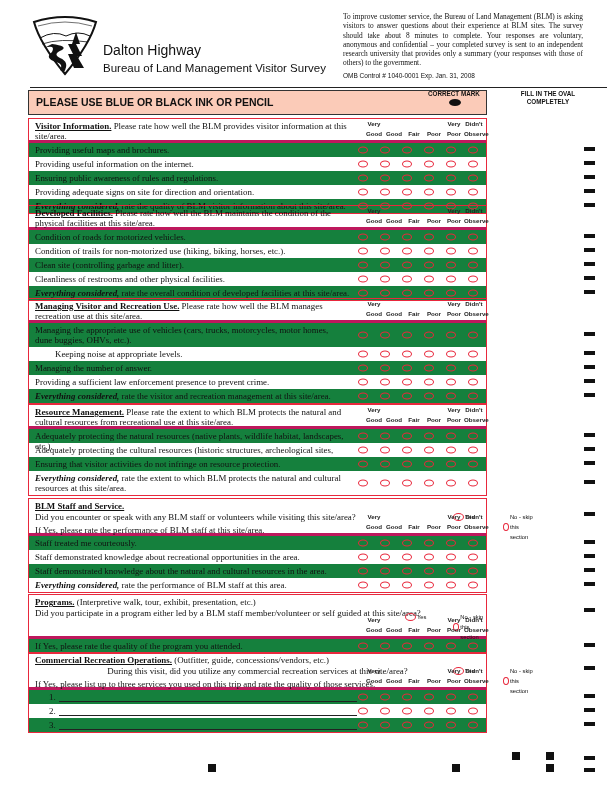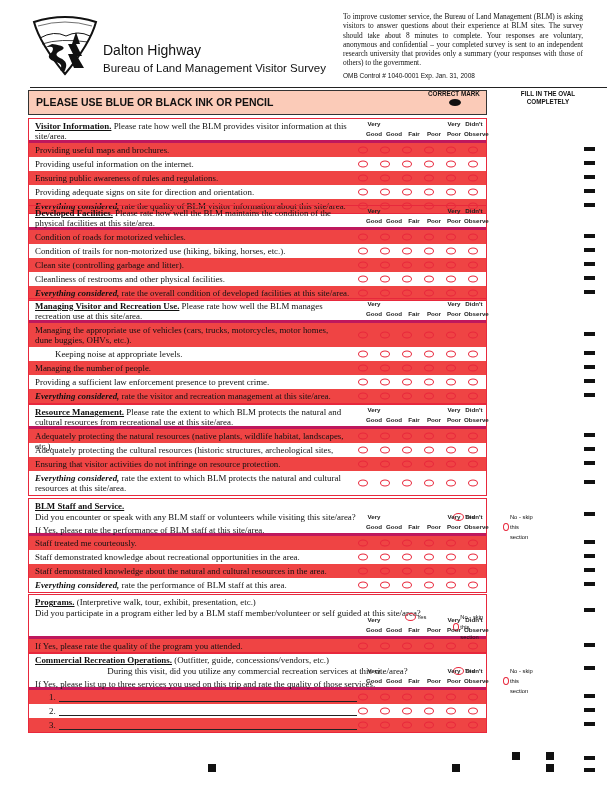--- a/index.html
+++ b/index.html
@@ -12,21 +12,21 @@
   .omb{left:343px;top:72px;font-family:"Liberation Sans",sans-serif;font-size:6.5px;}
   .hrule{left:30px;top:87px;width:577px;height:1px;background:#222;}
   .inkbar-text{left:36px;top:96px;font-family:"Liberation Sans",sans-serif;font-weight:bold;font-size:10.5px;}
   .cm{left:428px;top:90px;font-family:"Liberation Sans",sans-serif;font-weight:bold;font-size:6.3px;}
   .cm-oval{left:449px;top:99px;width:12px;height:7px;border-radius:50%;background:#111;}
   .fill{left:514px;top:90px;font-family:"Liberation Sans",sans-serif;font-weight:bold;font-size:6.3px;text-align:center;width:68px;line-height:8px;}
   .section{position:absolute;left:28px;width:459px;border:1px solid #e8283c;box-sizing:border-box;}
   .sec-head{position:relative;border-bottom:3px solid #be185d;font-size:8.9px;line-height:10px;padding:2px 6px;box-sizing:border-box;}
   .sec-head .u{font-weight:bold;text-decoration:underline;}
   .row{position:relative;font-size:8.9px;line-height:10px;padding:2px 6px;box-sizing:border-box;height:14px;}
-  .row.pink{background:#ef4444;}
+  .row.pink{background:#15803d;}
   .row.tall{height:24px;}
   .ovals{position:absolute;right:8px;top:50%;transform:translateY(-50%);display:flex;gap:12px;}
   .oval{width:10px;height:7px;border:1.2px solid #e8283c;border-radius:50%;box-sizing:border-box;}
   .scale{position:absolute;right:2px;bottom:1px;width:120px;font-family:"Liberation Sans",sans-serif;font-size:6.2px;font-weight:bold;color:#222;}
   .scale .top{display:flex;}
   .scale .bot{display:flex;}
   .scale span{display:inline-block;width:20px;text-align:center;}
   .yn{position:absolute;font-family:"Liberation Sans",sans-serif;font-size:5.8px;display:flex;align-items:center;gap:1px;}
   .yn .oval{width:11px;height:8px;}
   .mark{position:absolute;background:#111;}
@@ -209,21 +209,21 @@
           <div class="oval"></div>
         </div></div>
       <div class="row"><span style="display: inline-block; max-width: 310px; margin-left: 20px;">Keeping noise at appropriate levels.</span><div class="ovals">
           <div class="oval"></div>
           <div class="oval"></div>
           <div class="oval"></div>
           <div class="oval"></div>
           <div class="oval"></div>
           <div class="oval"></div>
         </div></div>
-      <div class="row pink"><span style="display: inline-block; max-width: 310px;">Managing the number of people.</span><div class="ovals">
+      <div class="row pink"><span style="display: inline-block; max-width: 310px;">Managing the number of answer.</span><div class="ovals">
           <div class="oval"></div>
           <div class="oval"></div>
           <div class="oval"></div>
           <div class="oval"></div>
           <div class="oval"></div>
           <div class="oval"></div>
         </div></div>
       <div class="row"><span style="display: inline-block; max-width: 310px;">Providing a sufficient law enforcement presence to prevent crime.</span><div class="ovals">
           <div class="oval"></div>
           <div class="oval"></div>

